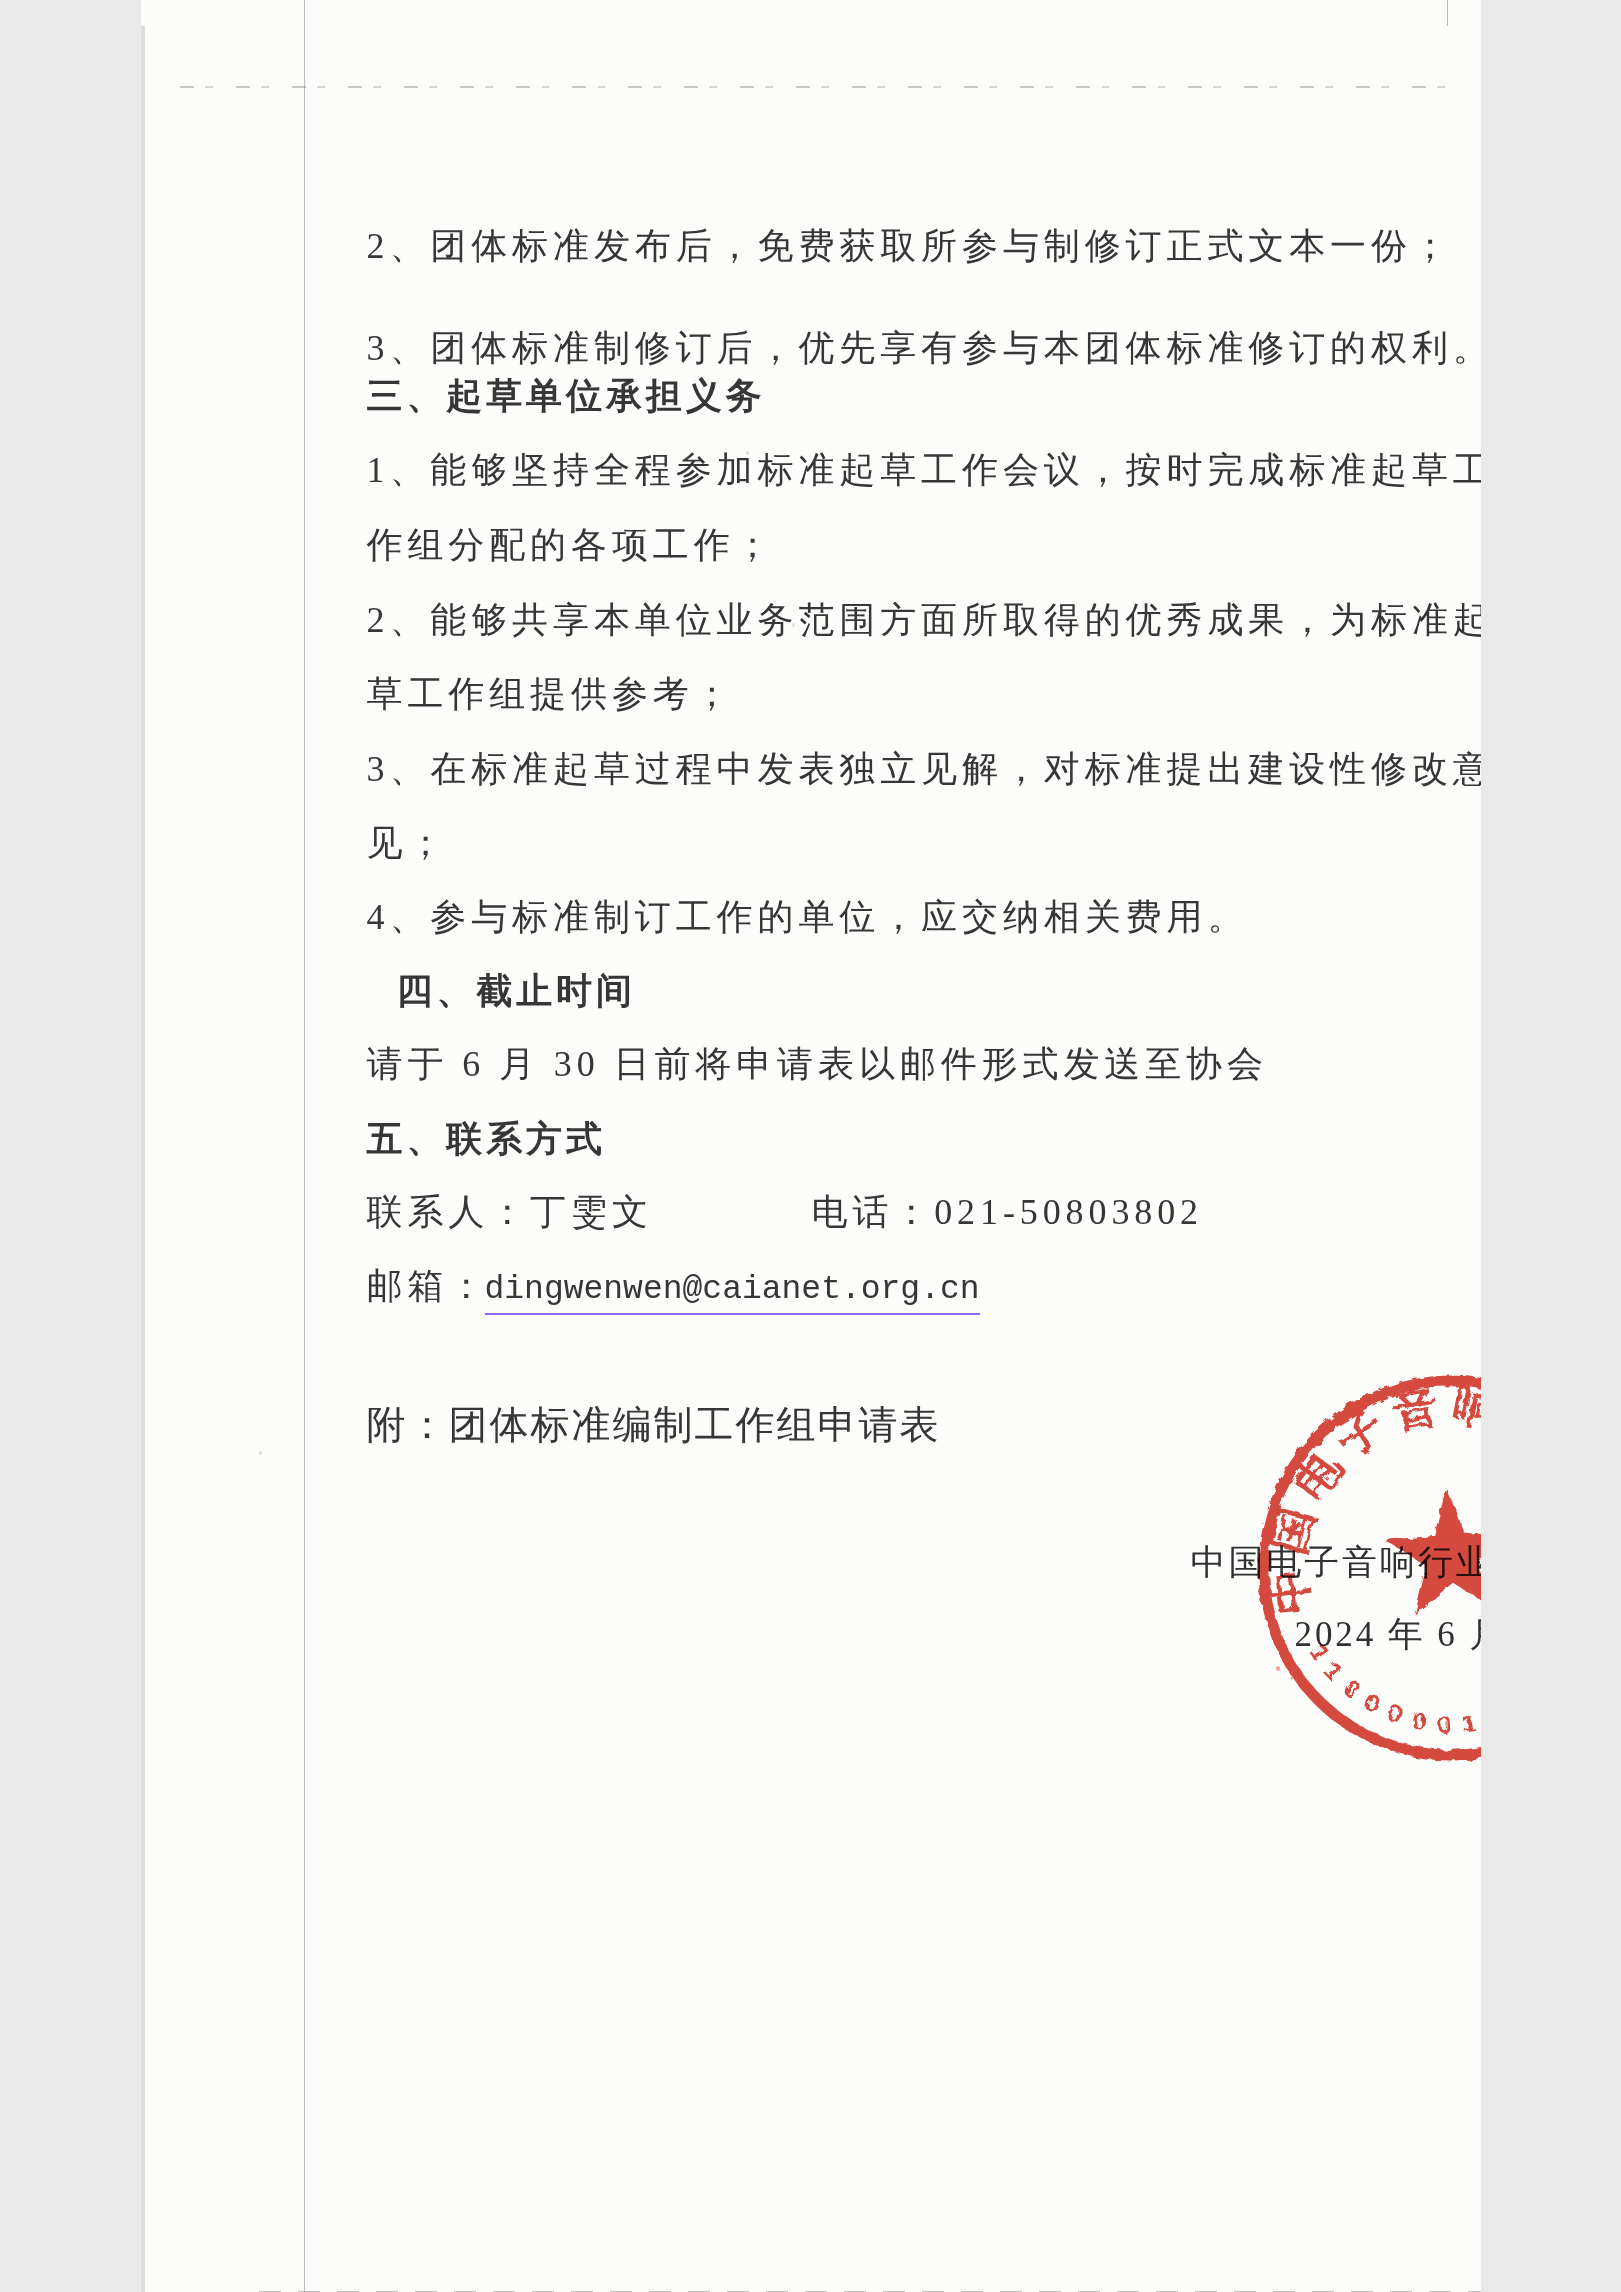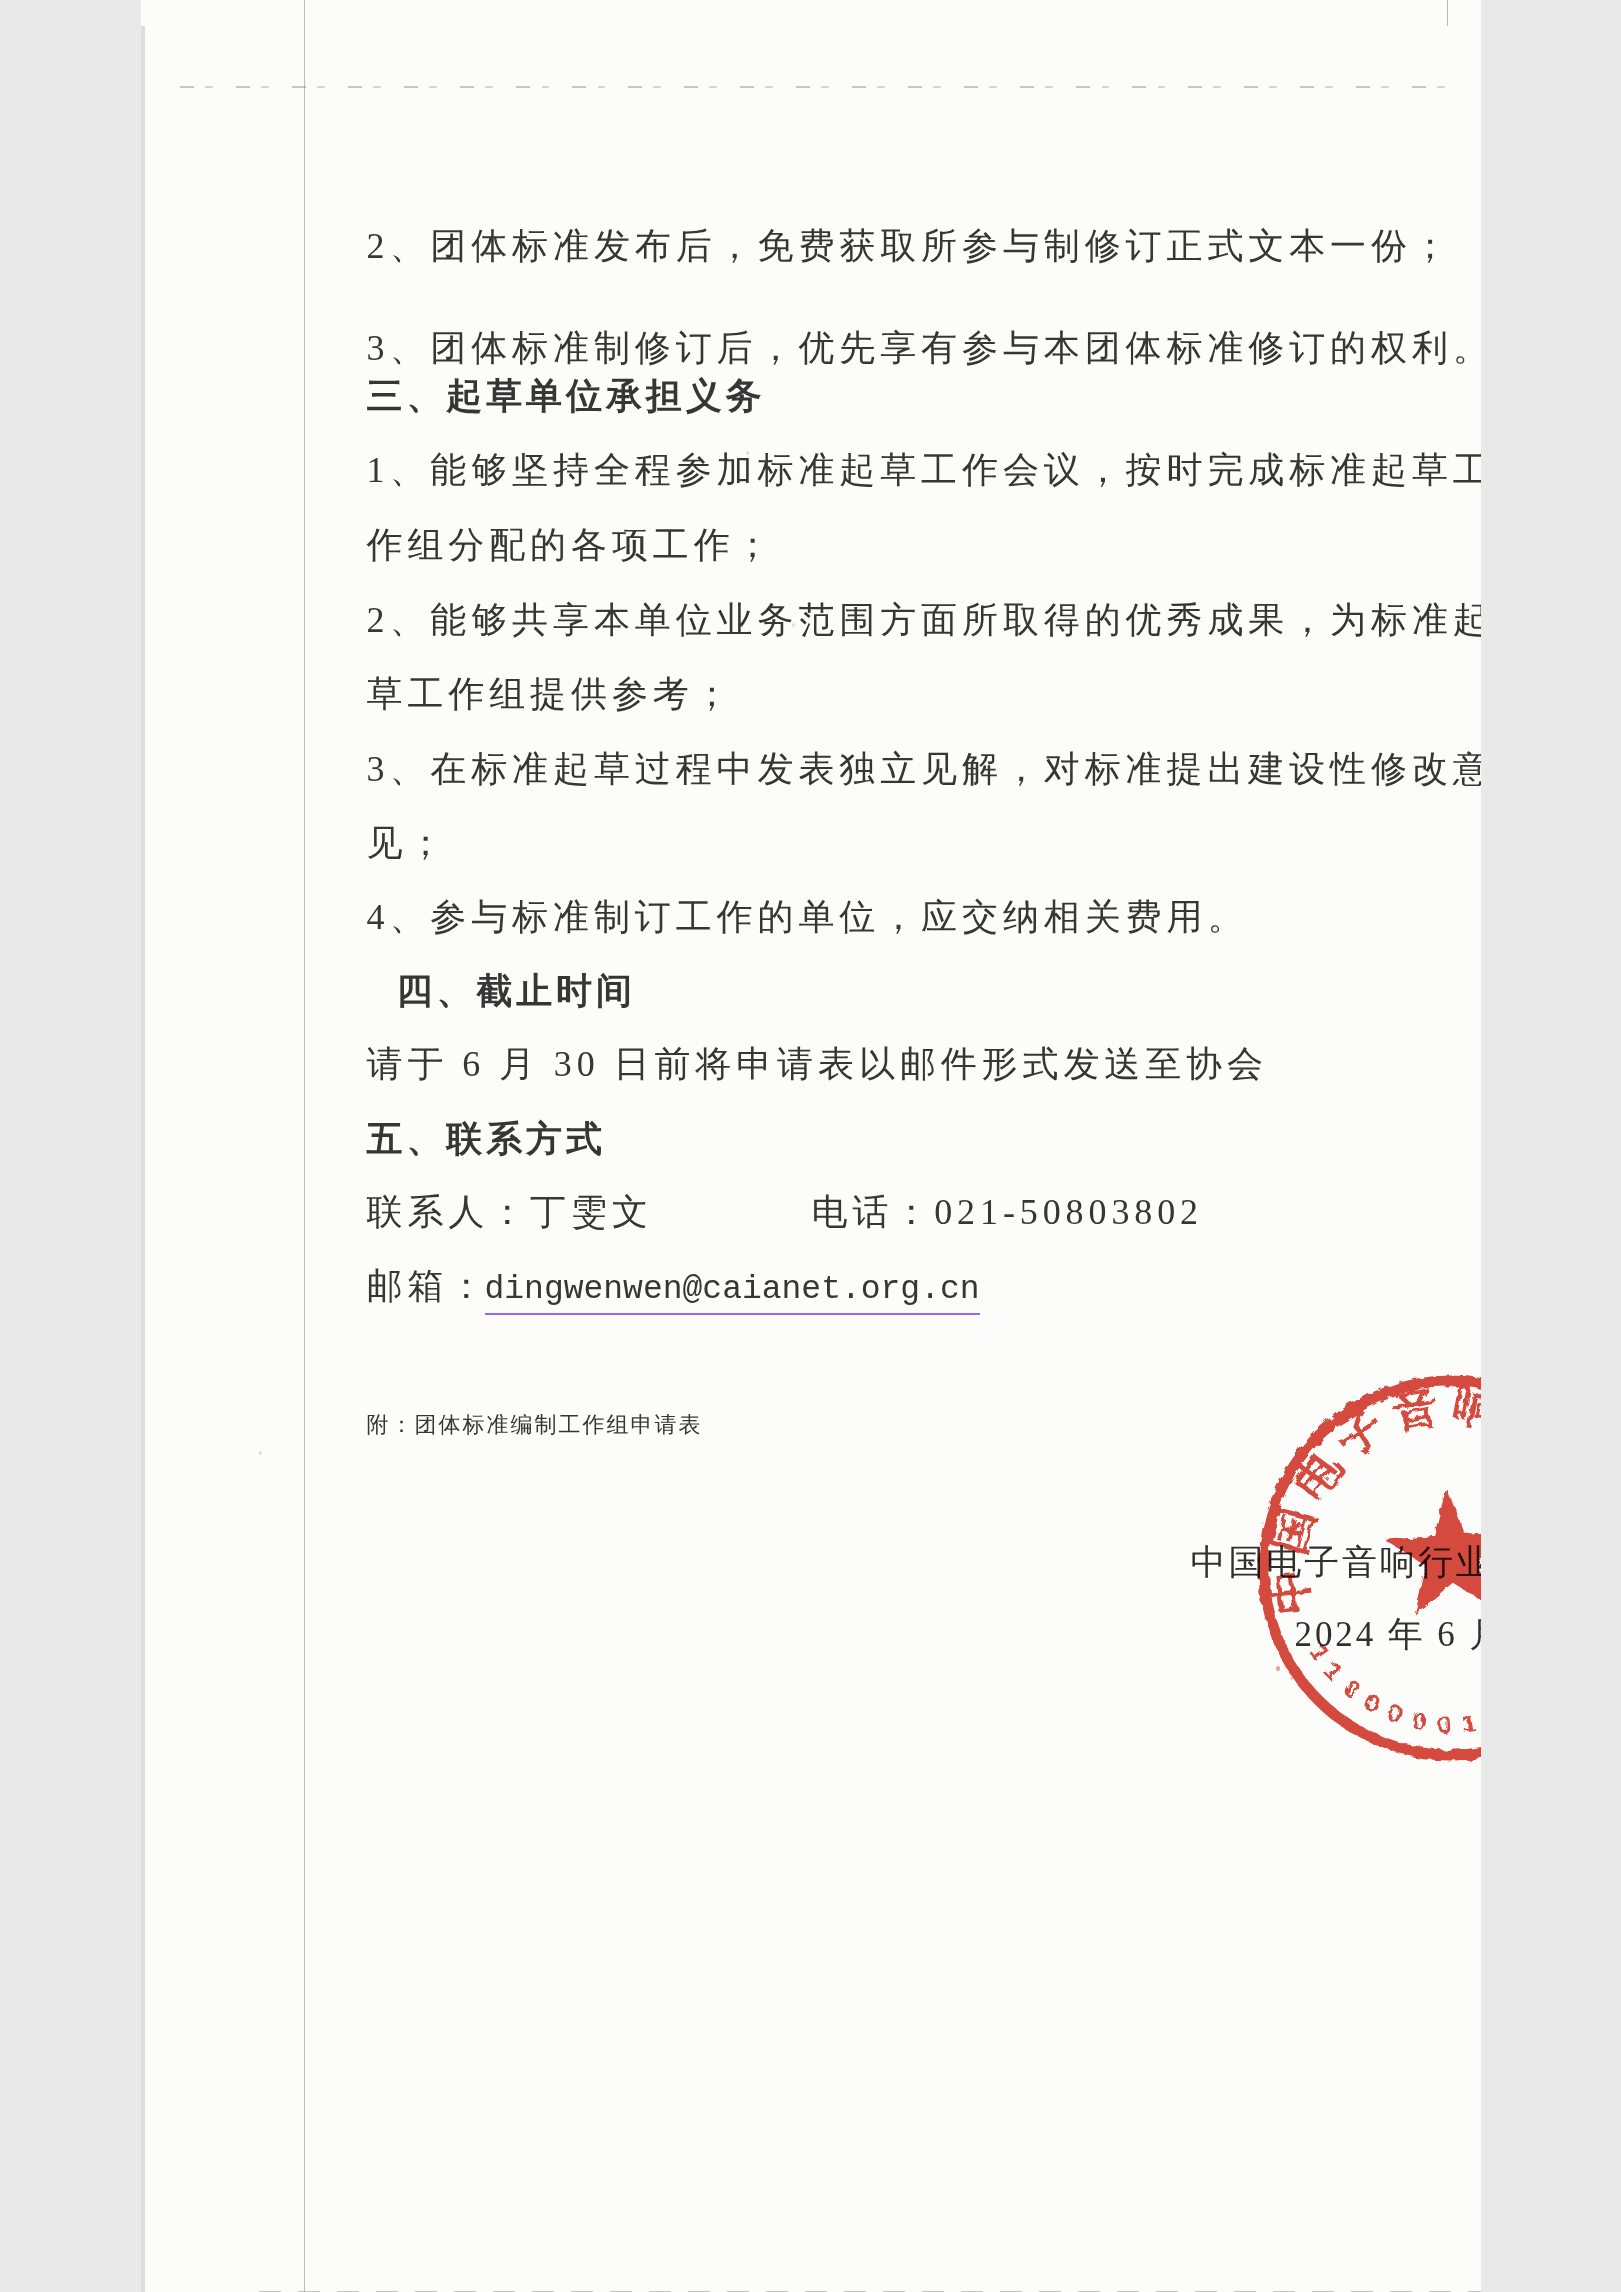--- a/index.html
+++ b/index.html
@@ -18,21 +18,21 @@
   .scan-top-dashes{position:absolute;left:39px;top:86px;width:1274px;height:2px;opacity:.4;
     background:repeating-linear-gradient(90deg,#777 0 13.7px,transparent 13.7px 25.5px,#999 25.5px 33px,transparent 33px 56px);}
   .scan-tick-a{position:absolute;left:1306px;top:0;width:1px;height:25.5px;background:#9a9a9a;opacity:.7;}
   .scan-tick-b{position:absolute;left:1579px;top:0;width:1px;height:29px;background:#9a9a9a;opacity:.7;}
   .scan-bottom-dashes{position:absolute;left:118px;bottom:0;width:1504px;height:2px;opacity:.5;
     background:repeating-linear-gradient(90deg,#8b8b8b 0 21.6px,transparent 21.6px 39px);}
   .speck{position:absolute;width:3.9px;height:3.9px;border-radius:50%;background:#8f8f8f;opacity:.25;}
   
   .ln{position:absolute;left:226px;height:43px;line-height:43px;font-size:36px;letter-spacing:4.9px;white-space:nowrap;opacity:.92;}
   .hd{font-family:"Liberation Sans","DejaVu Sans",sans-serif;font-weight:700;letter-spacing:3.9px;}
-  .sm{font-size:22px;letter-spacing:2px;}
+  .sm{font-size:39px;letter-spacing:2px;}
   .email{font-family:"Liberation Mono","DejaVu Sans Mono",monospace;font-size:33px;letter-spacing:0;
     border-bottom:2px solid #8b5cf6;padding-bottom:5px;}
   .sig{position:absolute;height:43px;line-height:43px;font-size:35px;letter-spacing:2.9px;white-space:nowrap;opacity:.95;}
   
   .seal{position:absolute;left:1114px;top:1372px;width:392px;height:392px;mix-blend-mode:multiply;opacity:.92;}
   .seal svg{display:block;width:100%;height:100%;}
   .seal-ink{fill:var(--seal-red,#d53a2f);}
   .seal-ring{fill:none;stroke:var(--seal-red,#d53a2f);stroke-width:11px;}
   .seal-arc{font-family:"Liberation Serif","DejaVu Serif",serif;font-weight:700;font-size:46px;letter-spacing:10px;}
   .seal-code{font-family:"Liberation Sans","DejaVu Sans",sans-serif;font-size:25px;letter-spacing:13px;font-weight:600;}

